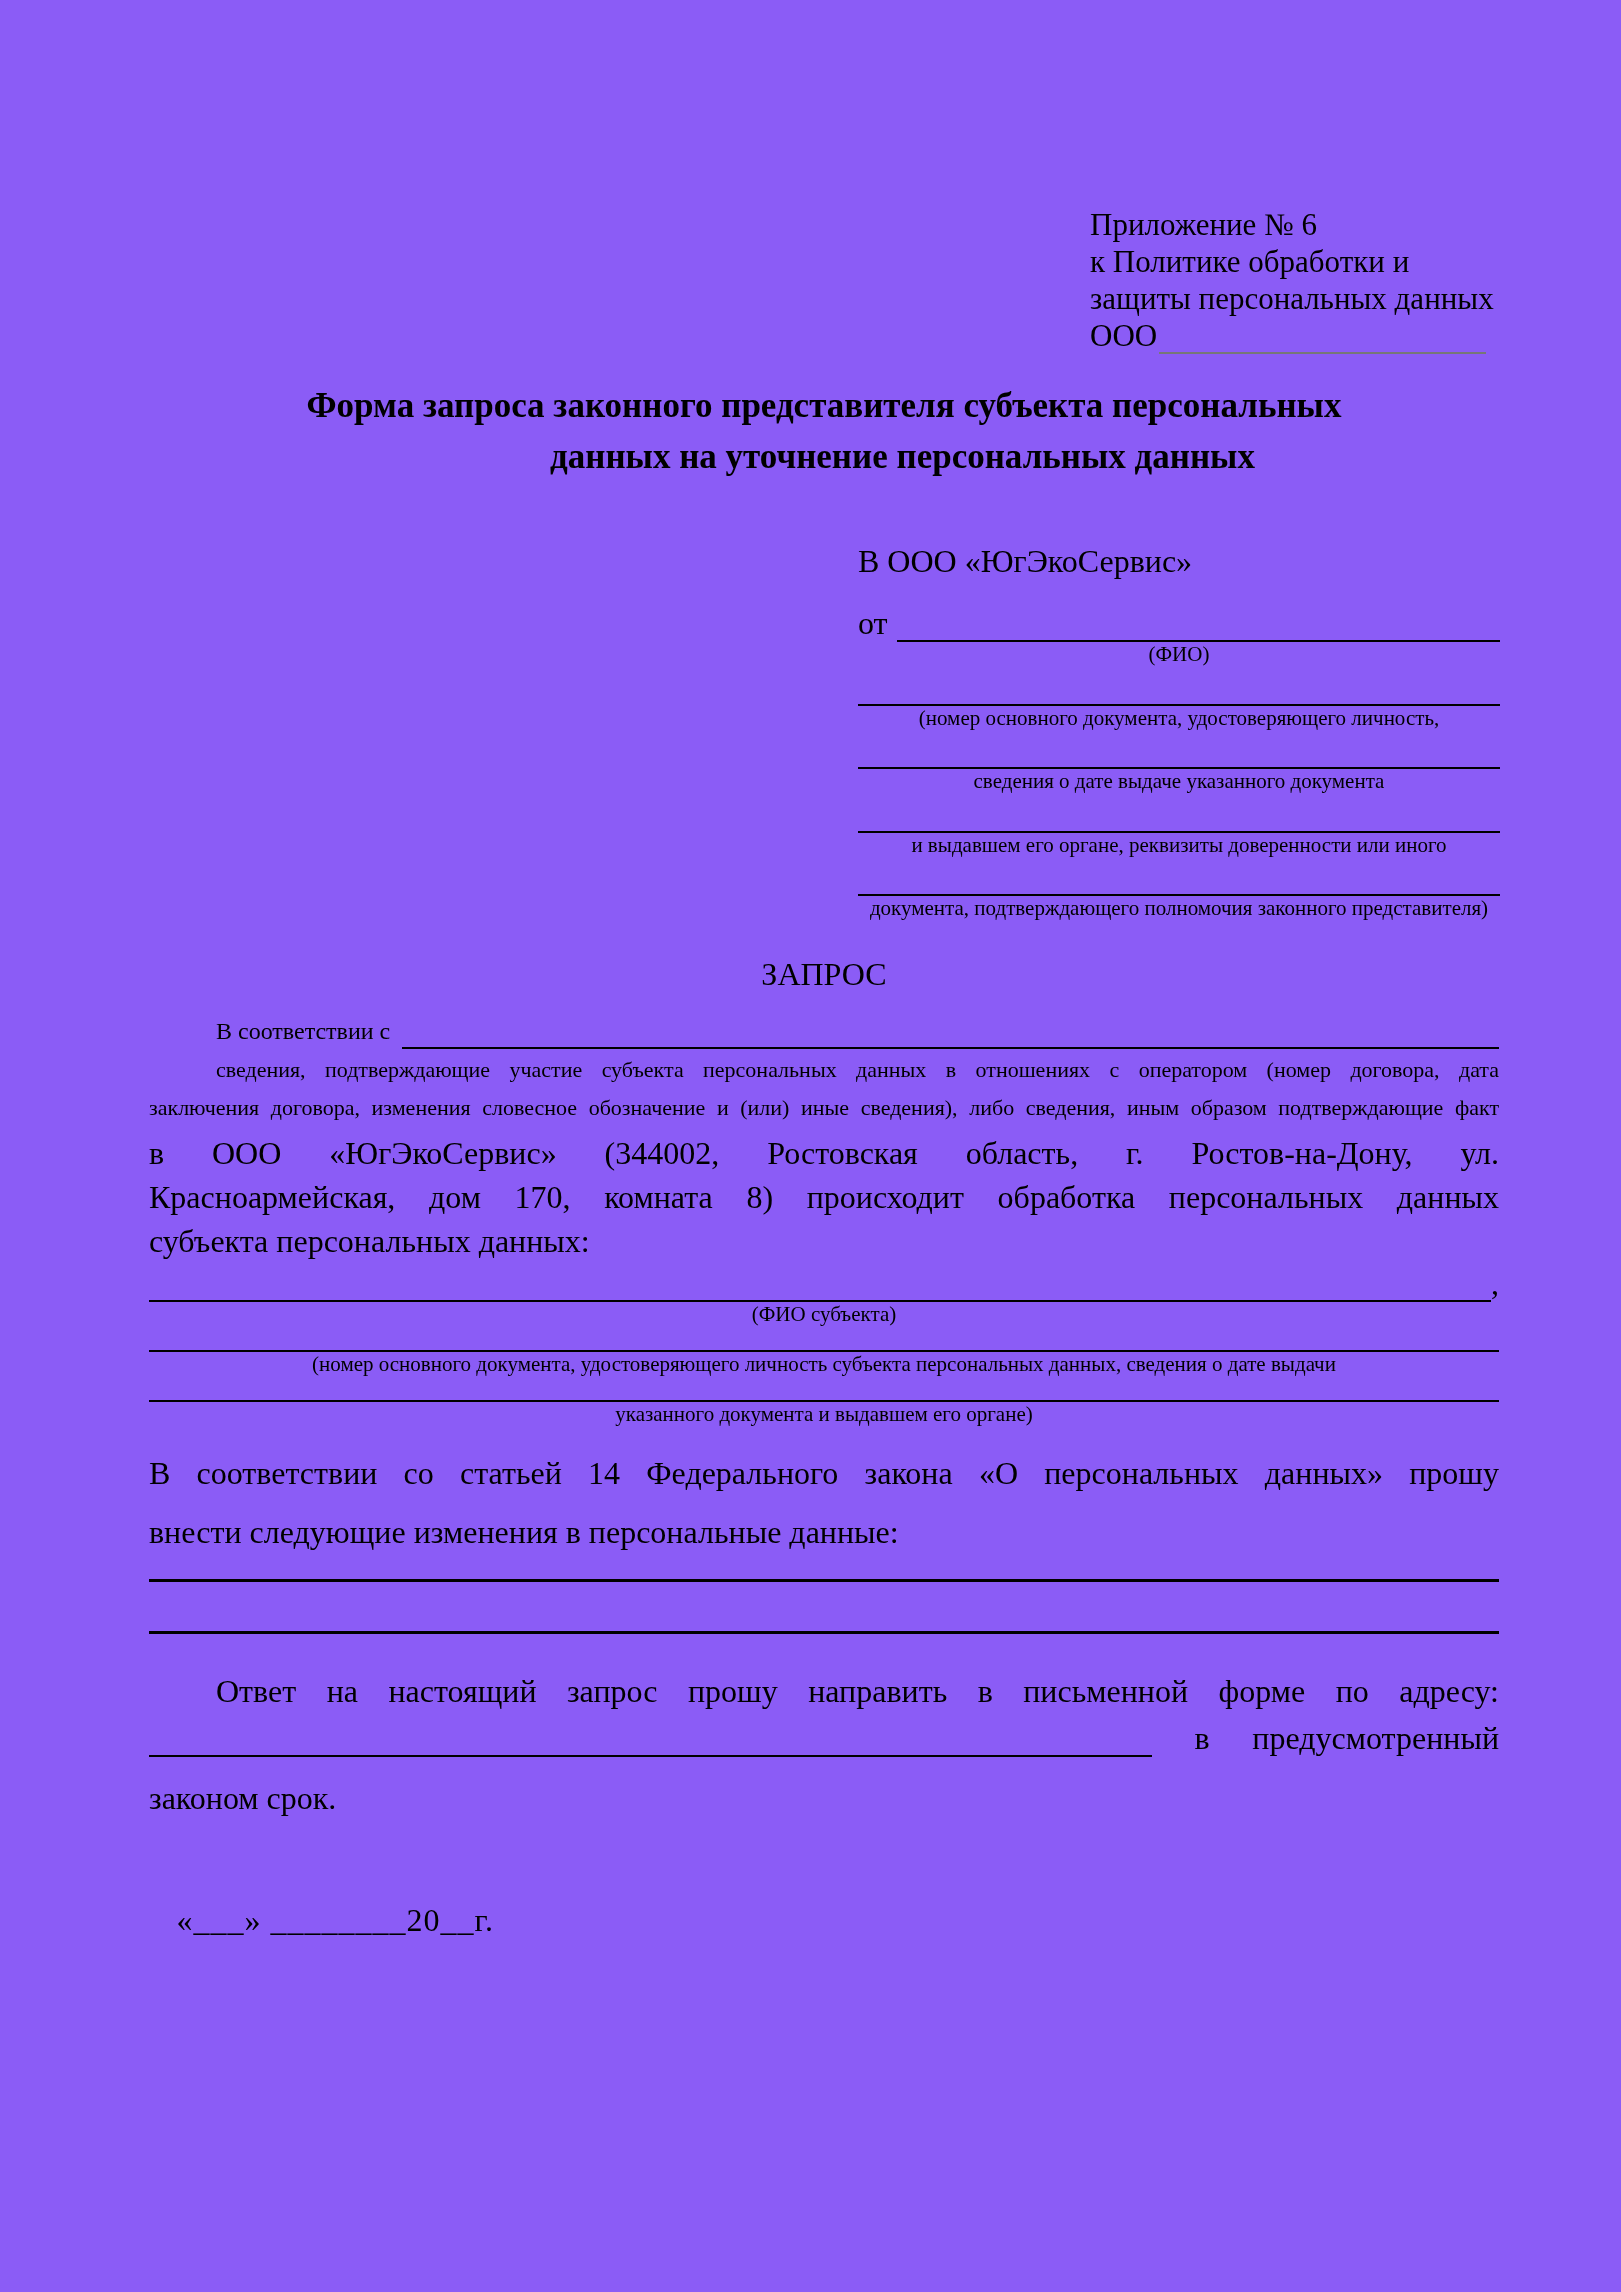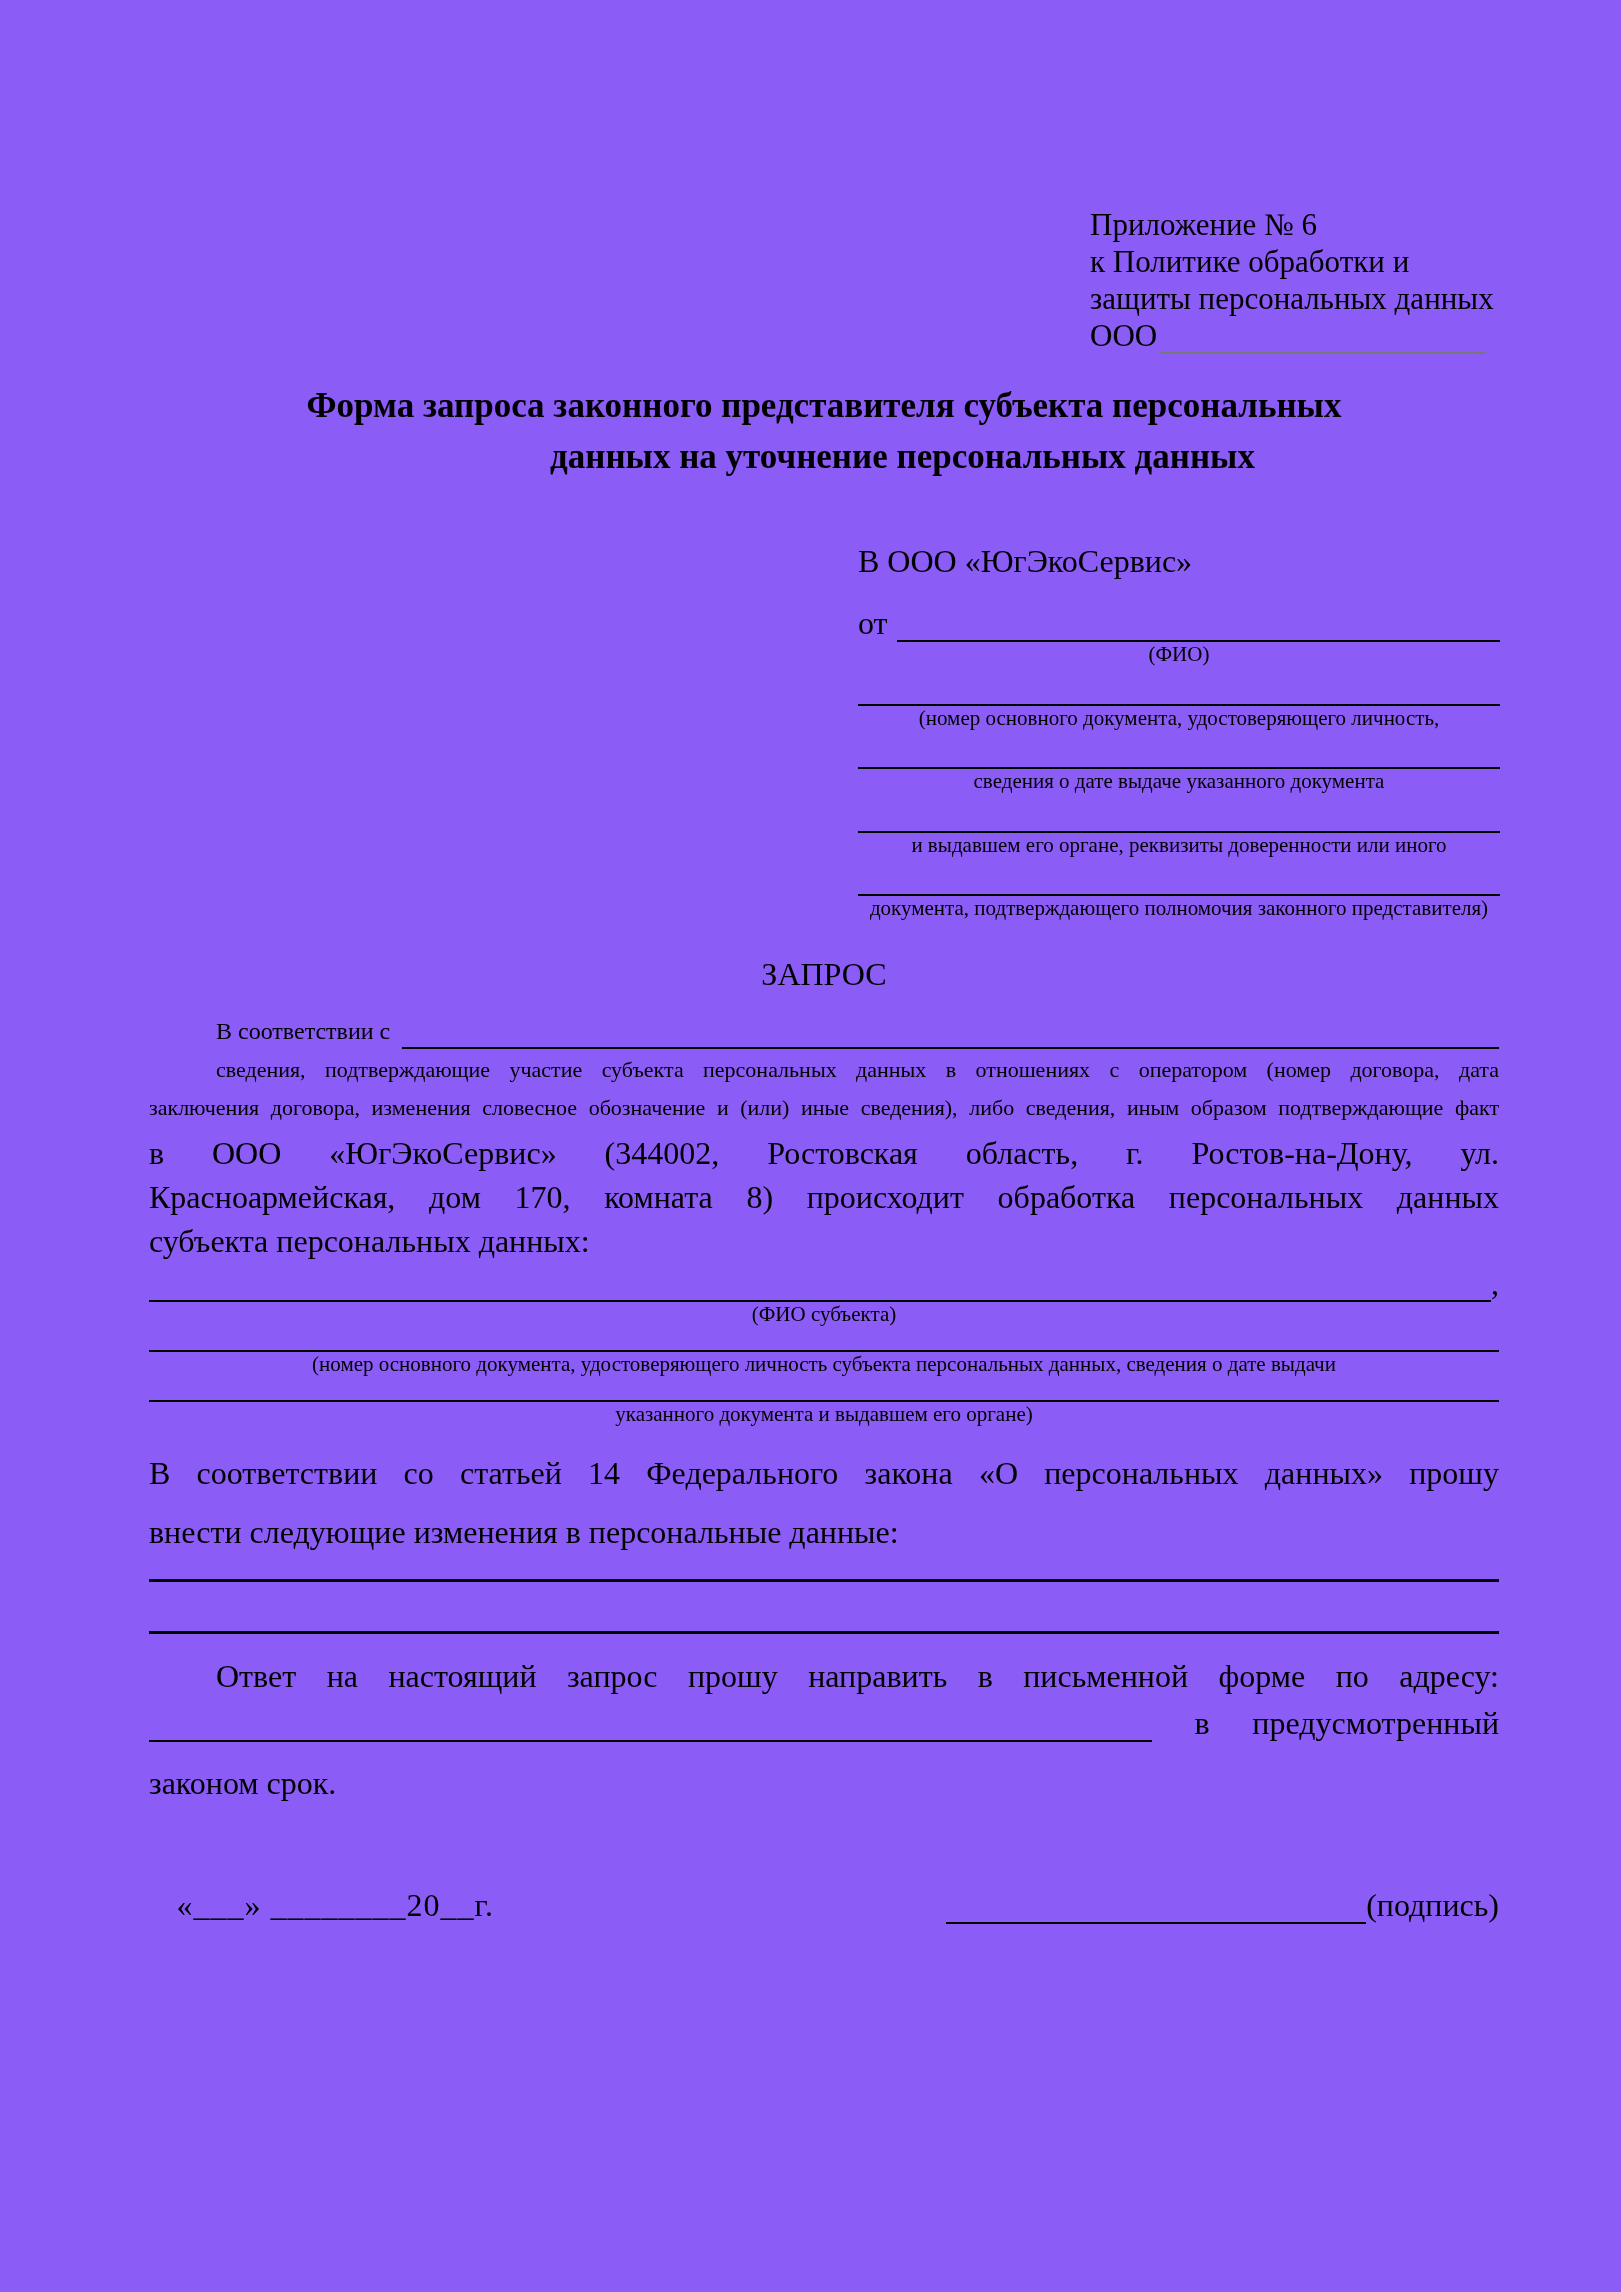--- a/index.html
+++ b/index.html
@@ -81,21 +81,21 @@
   .subject-line { display: flex; align-items: flex-end; margin-top: 2px; font-size: 32px; }
   .subject-line .line-blank { flex: 1; height: 25.5px; }
   .gap-fill { height: 25.5px; border-bottom: 2.9px solid #000; }
 
   .law-par { margin-top: 17.6px; font-size: 32px; line-height: 59px; }
 
   .change-blank-1 { height: 19.6px; border-bottom: 3.9px solid #000; }
   .change-blank-2 { height: 52px; border-bottom: 3.9px solid #000; }
 
   .reply-l1 {
-    margin-top: 16px;
+    margin-top: 31px;
     font-size: 32px;
     line-height: 53px;
     text-indent: 67px;
   }
   .reply-l2 {
     display: flex;
     align-items: flex-end;
     justify-content: space-between;
     height: 39px;
     font-size: 32px;
@@ -199,20 +199,16 @@
   <div class="reply-l1 just">Ответ на настоящий запрос прошу направить в письменной форме по адресу:</div>
   <div class="reply-l2">
     <span class="line-blank"></span>
     <span>в</span>
     <span>предусмотренный</span>
   </div>
   <div class="reply-l3">законом срок.</div>
 
   <div class="footer-row">
     <span class="date-part">«___» ________20__г.</span>
-    <span class="sig-part">
-      <span class="sig-blank"></span>
-      <span>(подпись)</span>
-    </span>
   </div>
 
 </div>
 
 
 </body></html>

